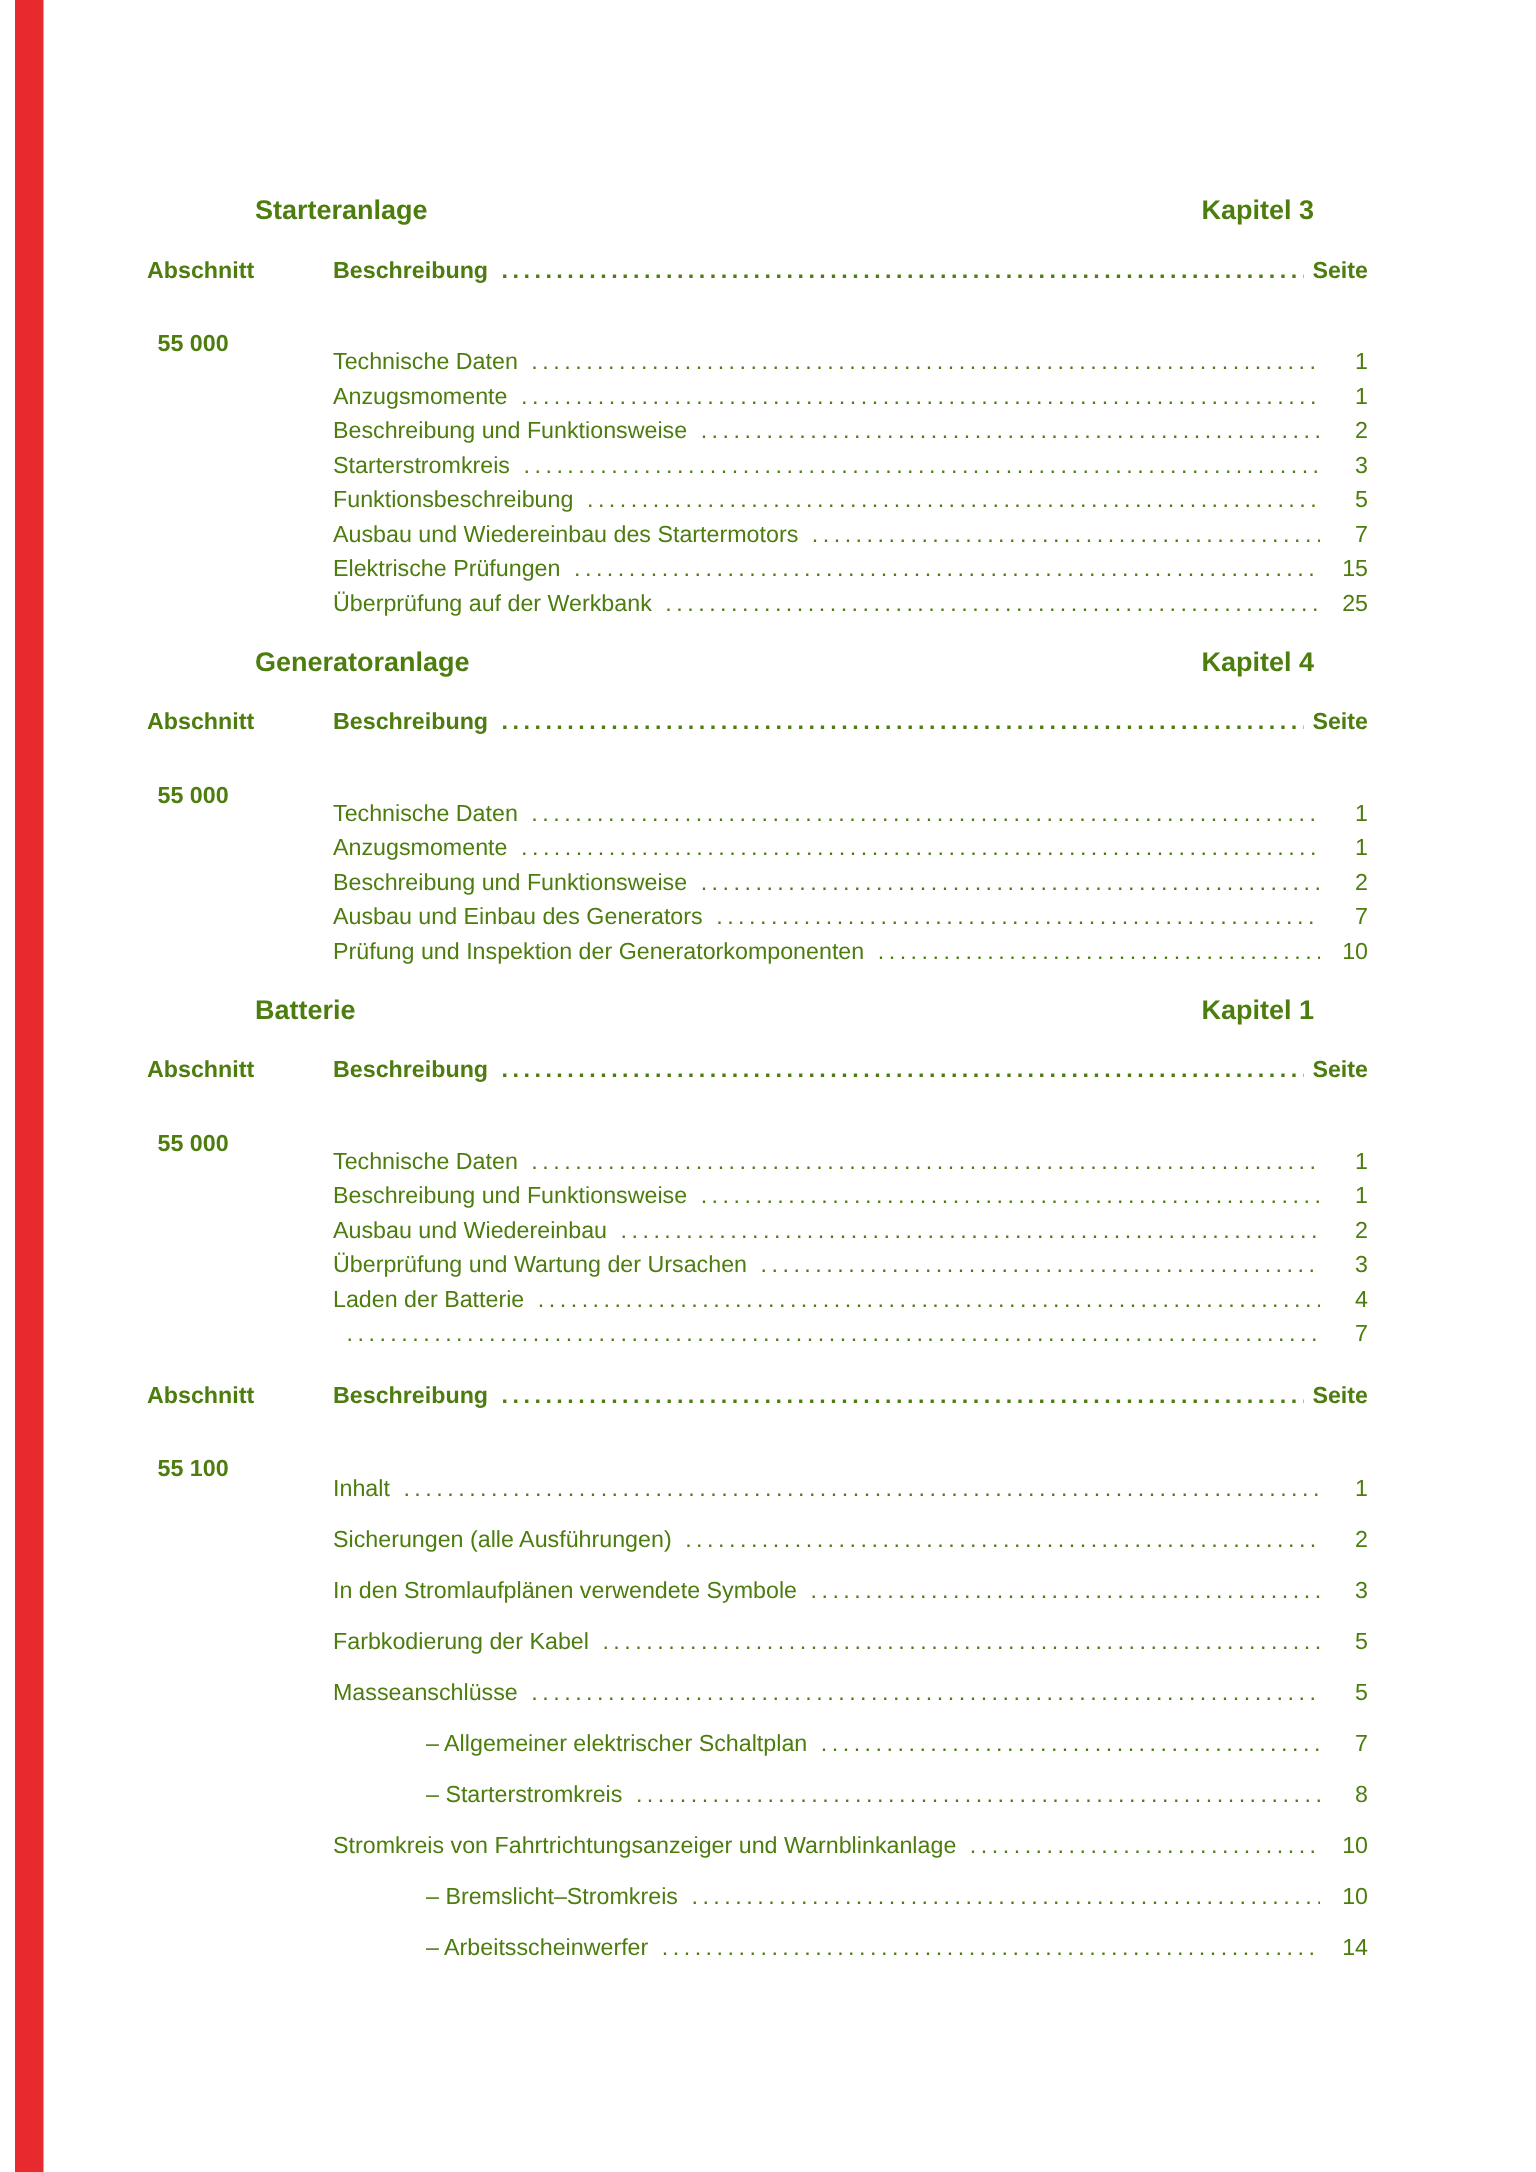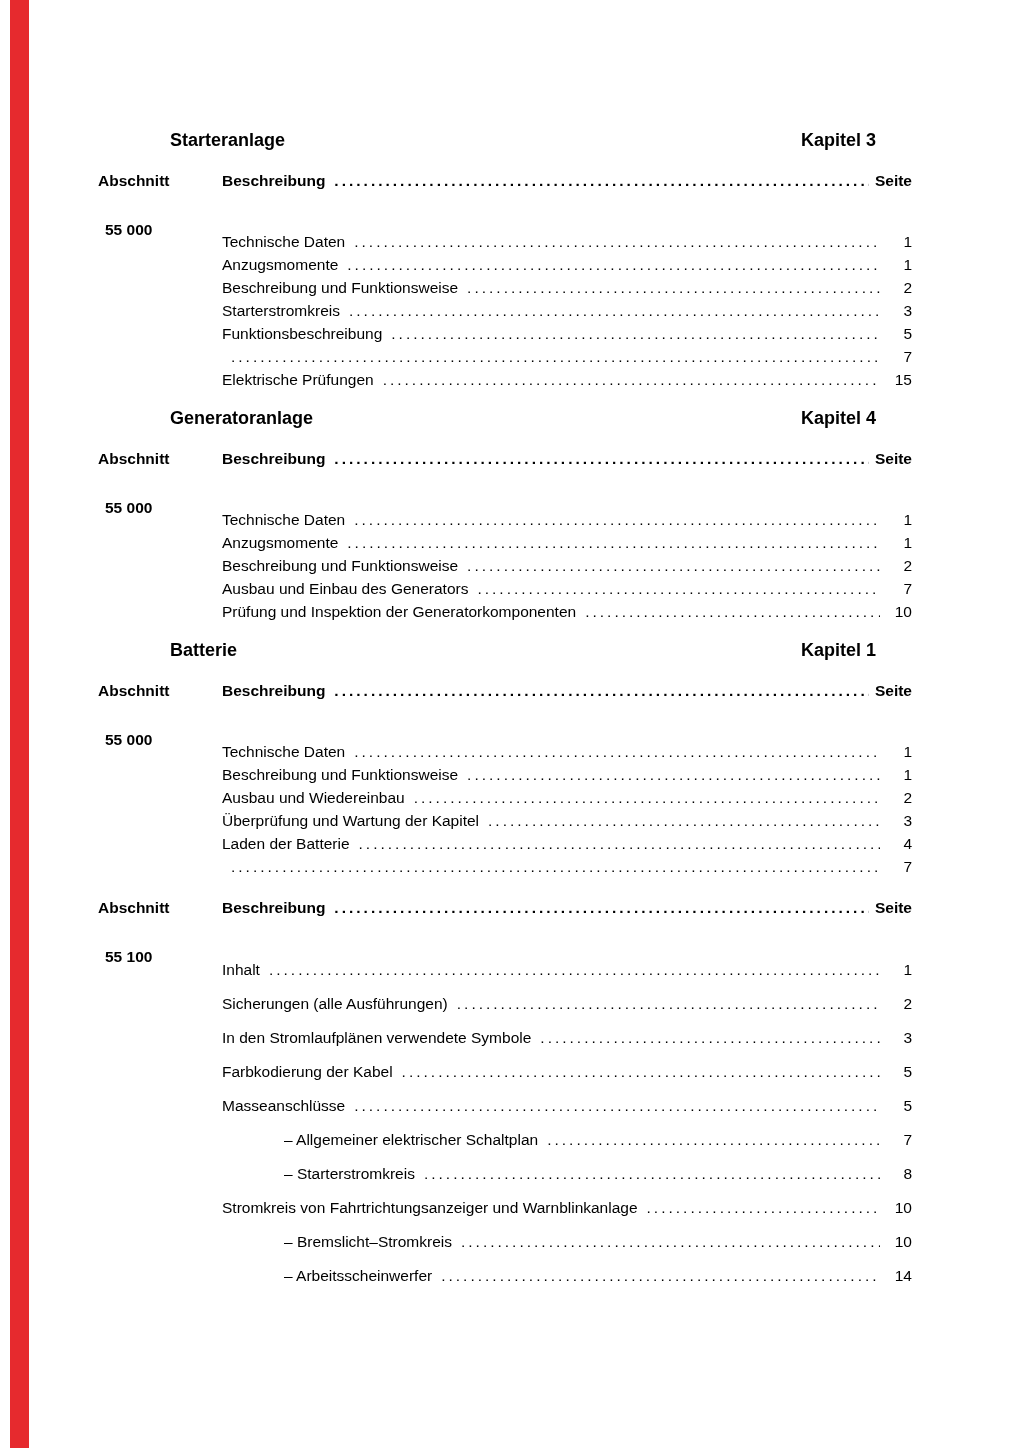--- a/index.html
+++ b/index.html
@@ -6,21 +6,21 @@
     margin: 0;
     padding: 0;
     background: #ffffff;
   }
   .page {
     position: relative;
     width: 932px;
     height: 1448px;
     background: #ffffff;
     font-family: "Liberation Sans", "DejaVu Sans", sans-serif;
-    color: #000000;
+    color: #4d7c0f;
     overflow: hidden;
   }
   .red-bar {
     position: absolute;
     left: 10px;
     top: 0;
     width: 19px;
     height: 1448px;
     background: #e62a2e;
   }
@@ -156,27 +156,33 @@
                 <span class="row-label">Starterstromkreis</span>
                 <span class="leader"></span>
                 <span class="row-page">3</span>
               </div>
               <div class="toc-row">
                 <span class="row-label">Funktionsbeschreibung</span>
                 <span class="leader"></span>
                 <span class="row-page">5</span>
               </div>
               <div class="toc-row">
+                <span class="row-label">Ausbau und Wiedereinbau des Startermotors</span>
                 <span class="leader"></span>
                 <span class="row-page">7</span>
               </div>
               <div class="toc-row">
                 <span class="row-label">Elektrische Prüfungen</span>
                 <span class="leader"></span>
                 <span class="row-page">15</span>
+              </div>
+              <div class="toc-row">
+                <span class="row-label">Überprüfung auf der Werkbank</span>
+                <span class="leader"></span>
+                <span class="row-page">25</span>
               </div>
             </div>
           </div>
         </section>
         <section class="toc-section">
           <div class="section-header">
             <span class="section-title">Generatoranlage</span>
             <span class="chapter-label">Kapitel 4</span>
           </div>
           <div class="col-header-row">
@@ -239,21 +245,21 @@
                 <span class="row-label">Beschreibung und Funktionsweise</span>
                 <span class="leader"></span>
                 <span class="row-page">1</span>
               </div>
               <div class="toc-row">
                 <span class="row-label">Ausbau und Wiedereinbau</span>
                 <span class="leader"></span>
                 <span class="row-page">2</span>
               </div>
               <div class="toc-row">
-                <span class="row-label">Überprüfung und Wartung der Kapitel</span>
+                <span class="row-label">Überprüfung und Wartung der Ursachen</span>
                 <span class="leader"></span>
                 <span class="row-page">3</span>
               </div>
               <div class="toc-row">
                 <span class="row-label">Laden der Batterie</span>
                 <span class="leader"></span>
                 <span class="row-page">4</span>
               </div>
               <div class="toc-row">
                 <span class="leader"></span>

